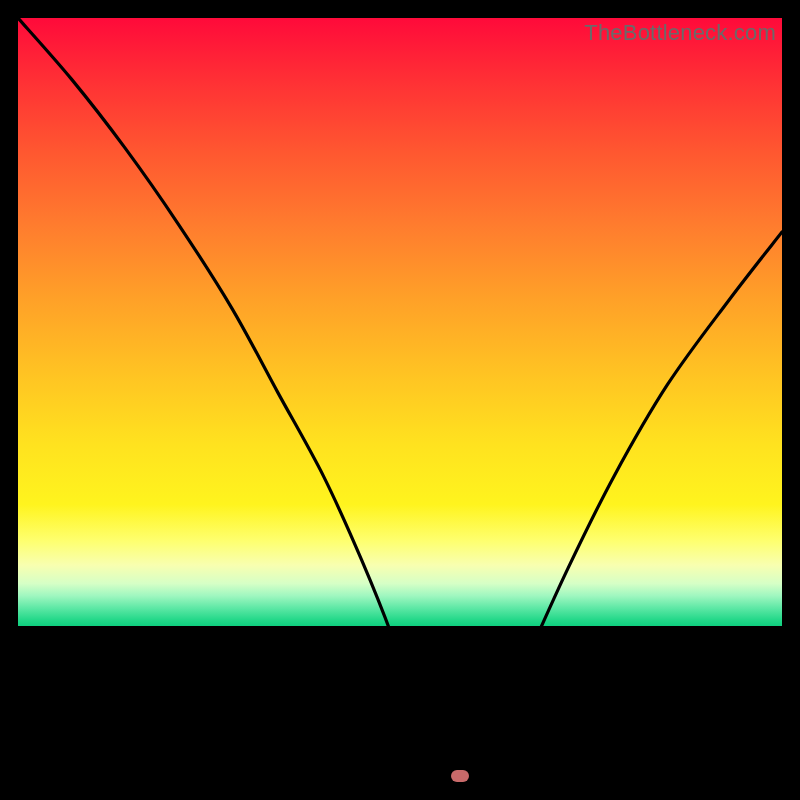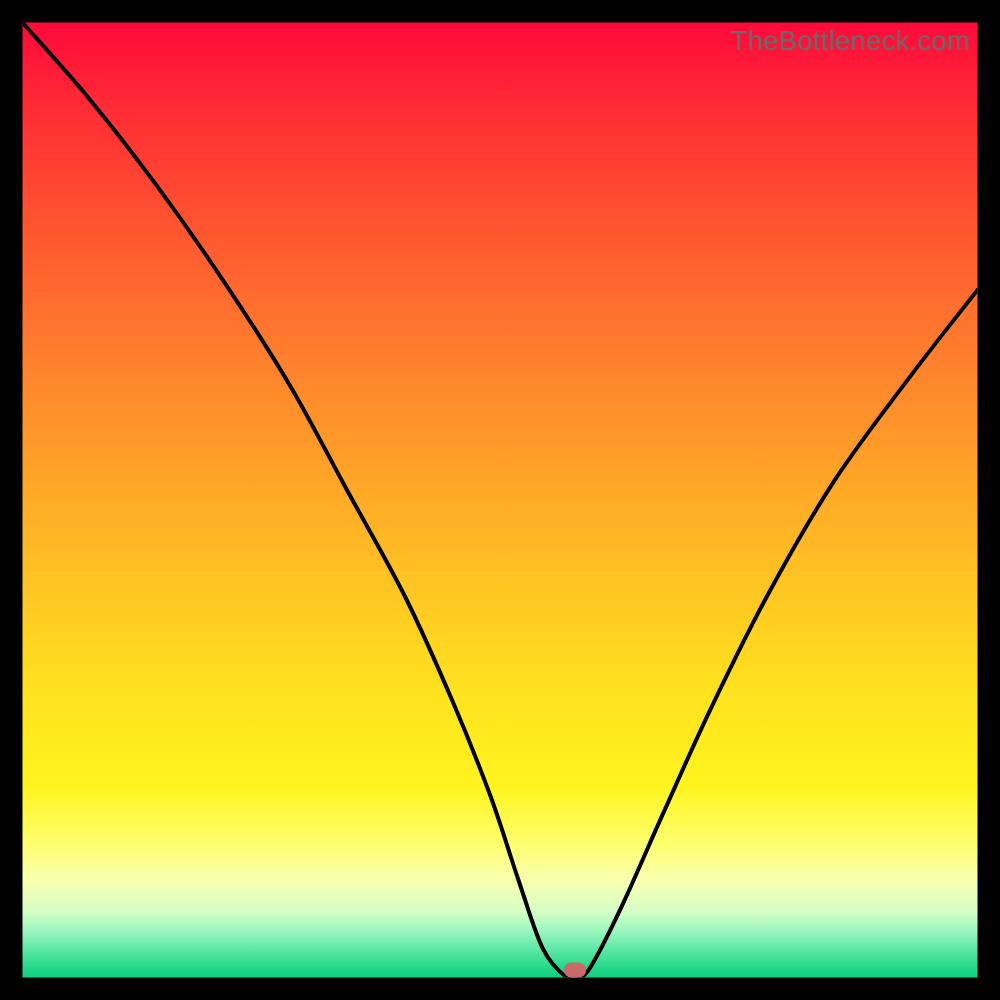--- a/index.html
+++ b/index.html
@@ -15,21 +15,21 @@
     position: relative;
     width: 800px;
     height: 800px;
     background: #000;
   }
   .plot {
     position: absolute;
     left: 18px;
     top: 18px;
     width: 764px;
-    height: 764px;
+    height: 608px;
     background: linear-gradient(
       to bottom,
       #ff0a3a 0%,
       #ff2f35 10%,
       #ff5730 22%,
       #ff7c2e 34%,
       #ffa028 46%,
       #ffc223 58%,
       #ffe21f 70%,
       #fff41e 80%,

